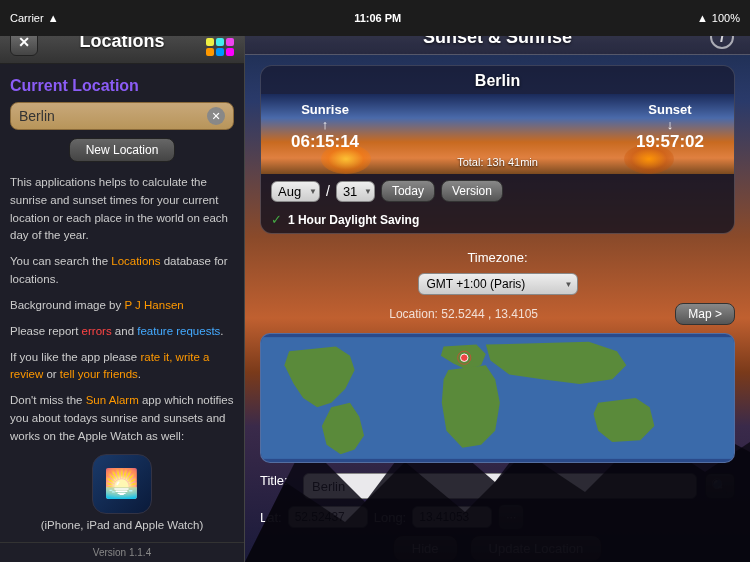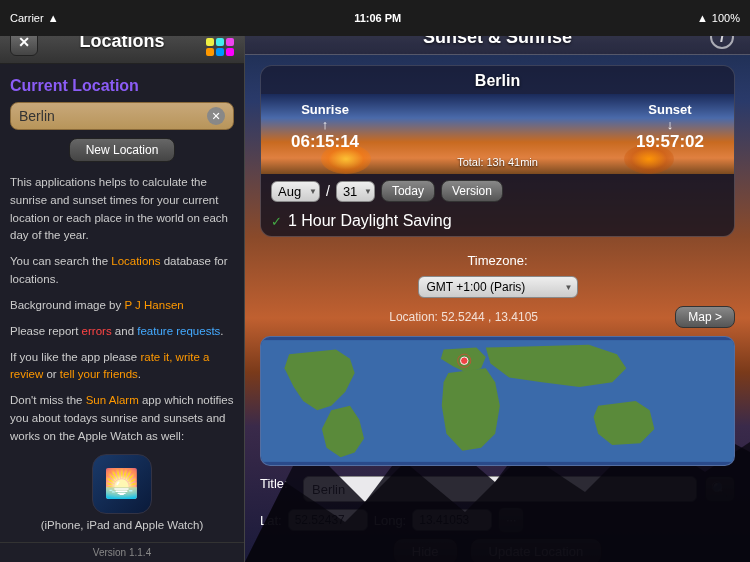--- a/index.html
+++ b/index.html
@@ -346,21 +346,21 @@
       cursor: pointer;
     }
     .daylight-row {
       display: flex;
       align-items: center;
       padding: 4px 10px 6px;
       gap: 6px;
       background: rgba(10,10,20,0.4);
     }
     .checkmark { color: #4a4; font-size: 13px; }
-    .daylight-label { color: white; font-size: 16px; }
+    .daylight-label { color: white; font-size: 12px; font-weight: bold; }
 
     
     .tz-row {
       display: flex;
       align-items: center;
       padding: 6px 15px;
       gap: 8px;
       flex-direction: column;
     }
     .tz-label { color: white; font-size: 13px; font-weight: 500; }

